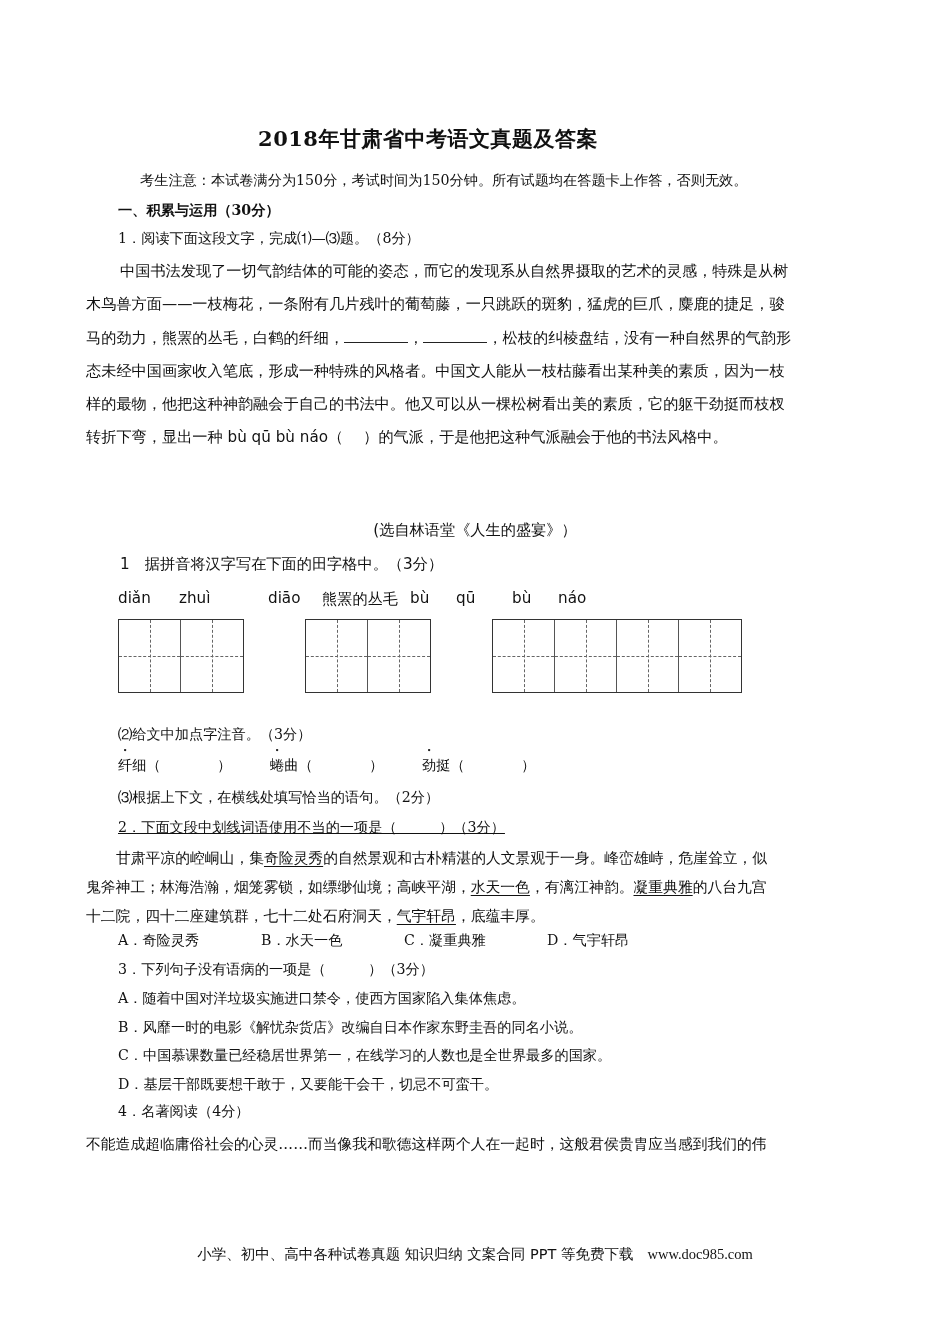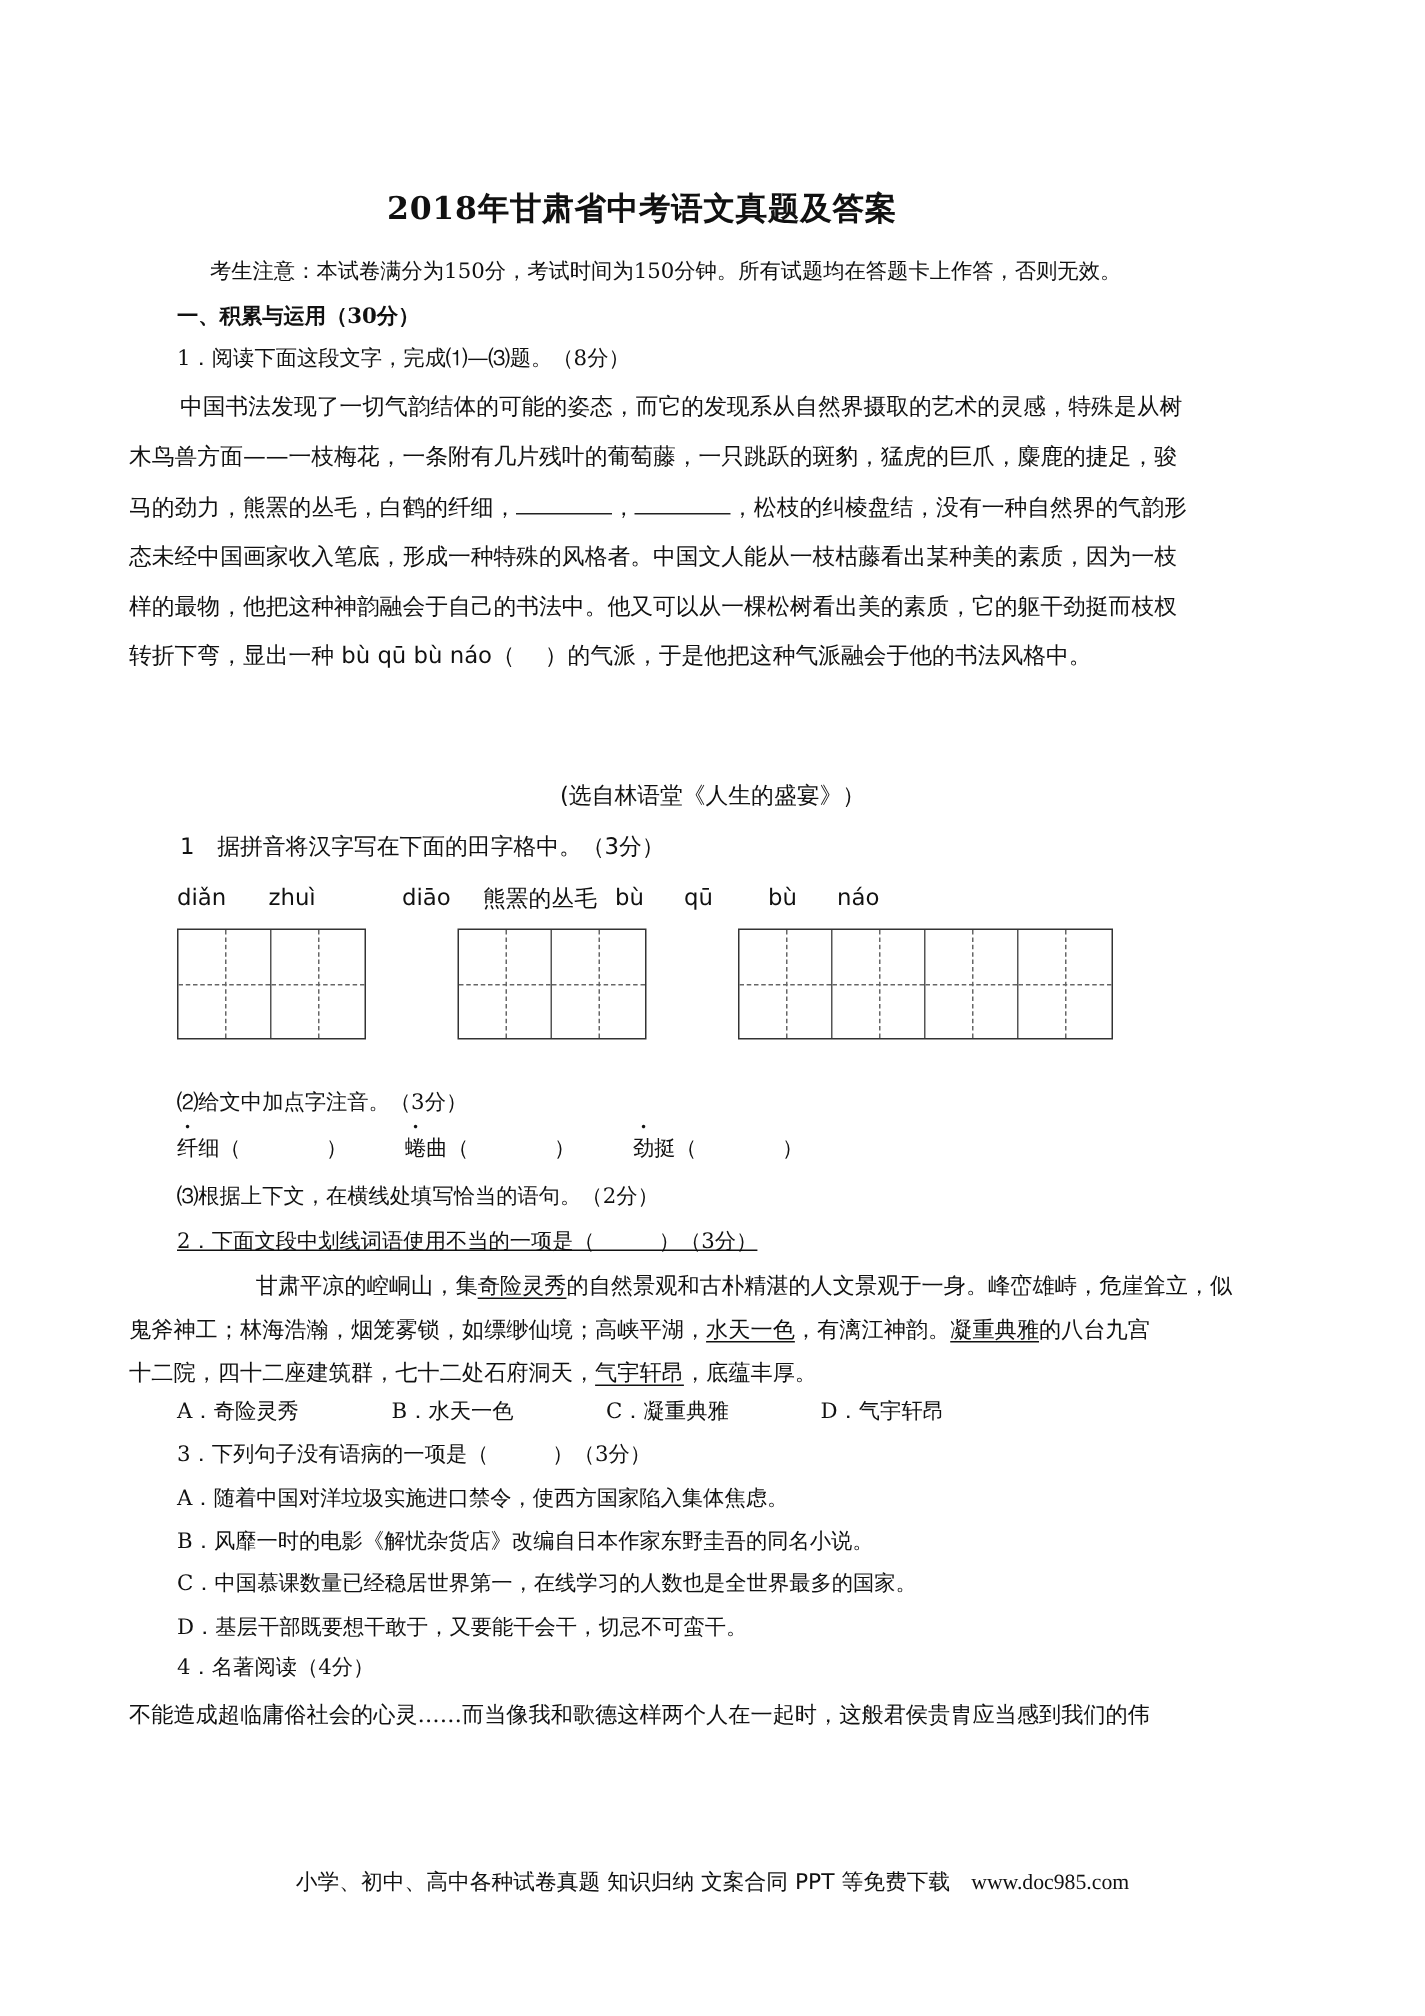--- a/index.html
+++ b/index.html
@@ -29,21 +29,21 @@
 
   .sub2 { left: 118px; top: 725px; font-size: 14.2px; }
   .dotted { top: 756px; font-size: 14.2px; }
   .dotchar { position: relative; }
   .dotchar::before { content: "•"; position: absolute; left: 50%; top: -11px; transform: translateX(-50%); font-size: 8px; }
   .sub3 { left: 118px; top: 788px; font-size: 14.2px; }
 
   .q2 { left: 118px; top: 818px; font-size: 14.2px; text-decoration: underline; }
   .para2 { left: 86px; top: 843px; font-size: 14.8px; line-height: 29px; white-space: normal; width: 790px; }
   .para2 .ln { display: block; white-space: nowrap; }
-  .para2 .indent { padding-left: 30px; text-align: center; }
+  .para2 .indent { padding-left: 30px; }
   .ul { text-decoration: underline; text-underline-offset: 3px; }
   .opts { left: 118px; top: 931px; font-size: 14.2px; }
   .opts span { display: inline-block; }
 
   .q3 { left: 118px; top: 960px; font-size: 14.2px; }
   .opt3 { left: 118px; font-size: 14.2px; }
   .q4 { left: 118px; top: 1102px; font-size: 14.2px; }
   .para4 { left: 86px; top: 1129px; font-size: 14.8px; line-height: 29.5px; white-space: normal; width: 790px; }
   .para4 .ln { display: block; white-space: nowrap; }
   .para4 .indent { padding-left: 30px; }

